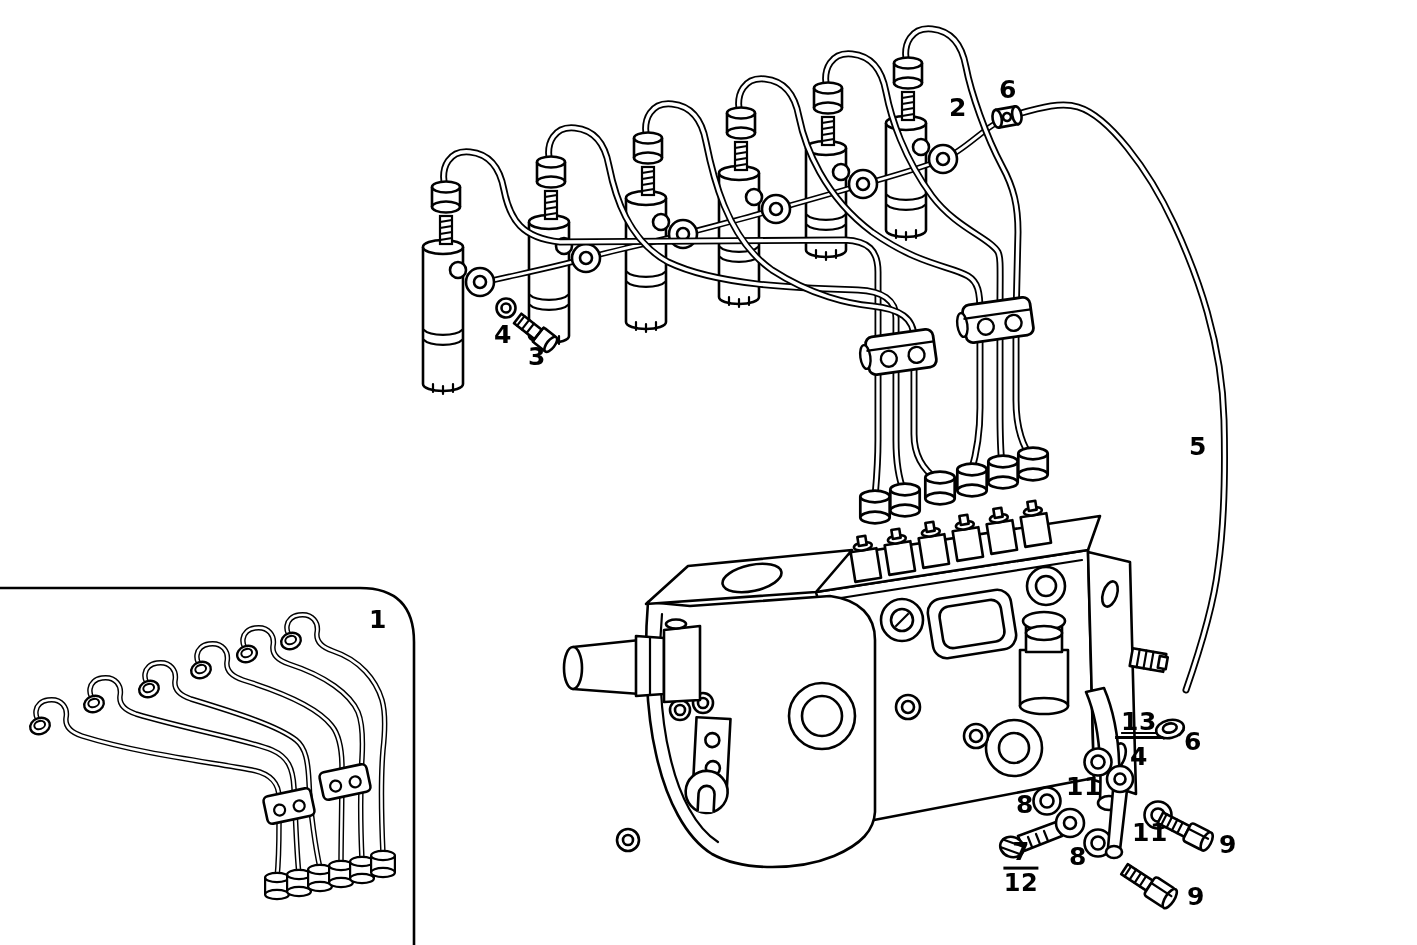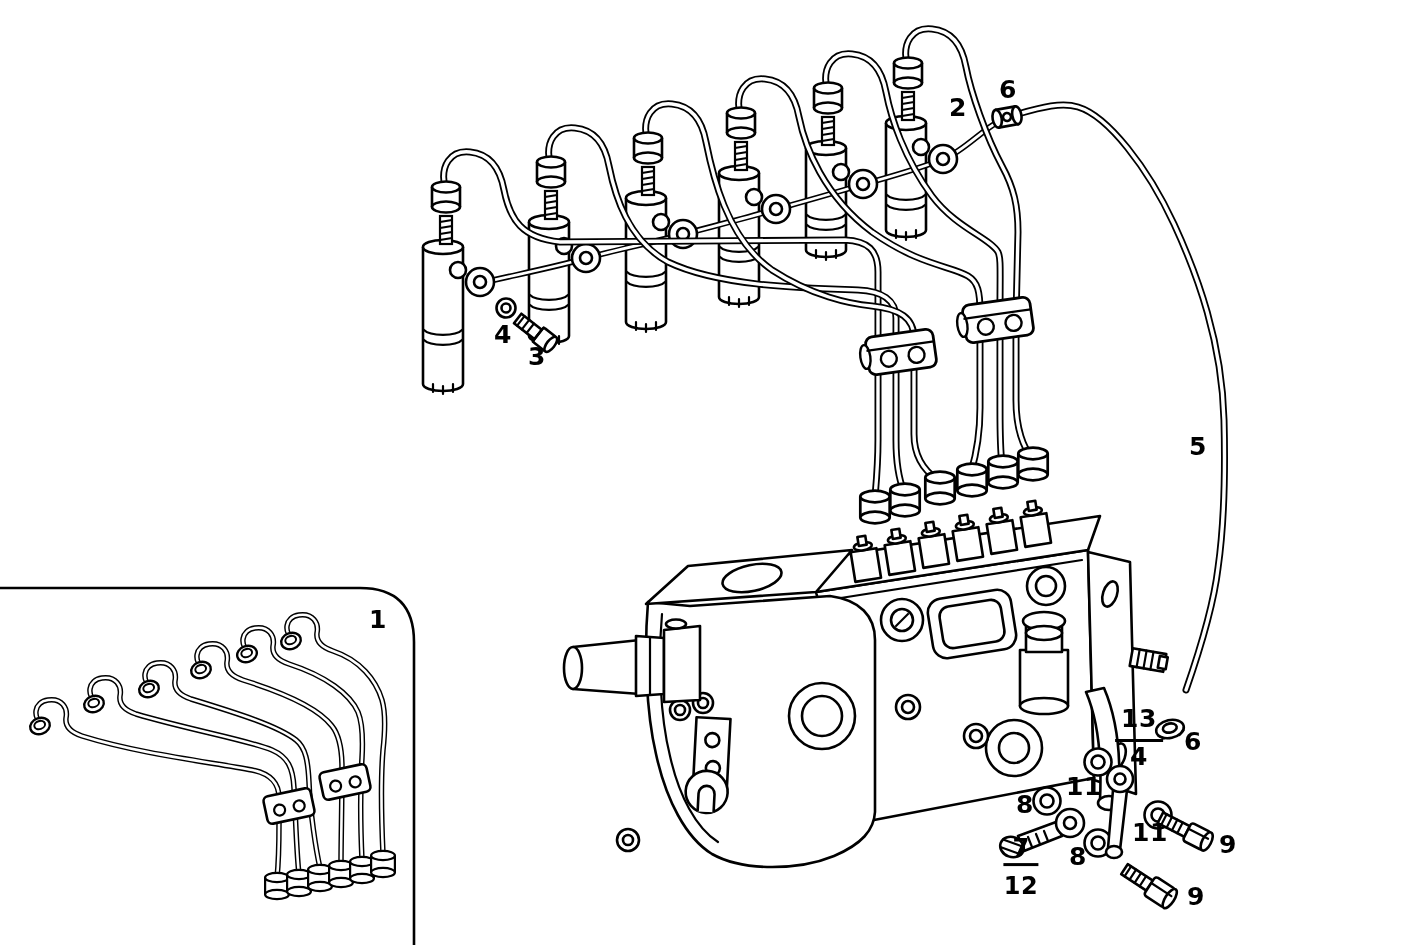--- a/index.html
+++ b/index.html
@@ -12,24 +12,24 @@
   .po {fill:none;stroke:#000;stroke-width:7;stroke-linecap:round;stroke-linejoin:round;}
   .pi {fill:none;stroke:#fff;stroke-width:3.4;stroke-linecap:round;stroke-linejoin:round;}
   .lo {fill:none;stroke:#000;stroke-width:6;stroke-linecap:round;}
   .li {fill:none;stroke:#fff;stroke-width:2.8;stroke-linecap:round;}
   .qo {fill:none;stroke:#000;stroke-width:5.5;stroke-linecap:round;}
   .qi {fill:none;stroke:#fff;stroke-width:2.6;stroke-linecap:round;}
   .t  {fill:none;stroke:#000;stroke-width:2.2;stroke-linecap:round;}
   
   .callout{position:absolute;transform:translate(-50%,-50%);color:#000;
            font:700 25px "DejaVu Sans",sans-serif;letter-spacing:.5px;white-space:nowrap;}
-  .callout.underline{border-bottom:3.5px solid #000;padding:0 6px 6px;}
+  .callout.underline{border-bottom:3.5px solid #000;padding:0 6px 0;text-decoration:underline;}
   .callout.fraction{display:flex;flex-direction:column;align-items:center;font-size:24px;line-height:1.08;}
   .callout.fraction .frac-top{border-bottom:3.5px solid #000;padding:0 9px 1px;}
-  .callout.fraction .frac-bot{padding-top:8px;}
+  .callout.fraction .frac-bot{padding-top:1px;}
 </style>
 </head>
 <body>
 
 <div id="canvas">
 
 <svg id="art" width="1417" height="945" viewBox="0 0 1417 945" xmlns="http://www.w3.org/2000/svg">
   <defs>
 
     <g id="pnut">

